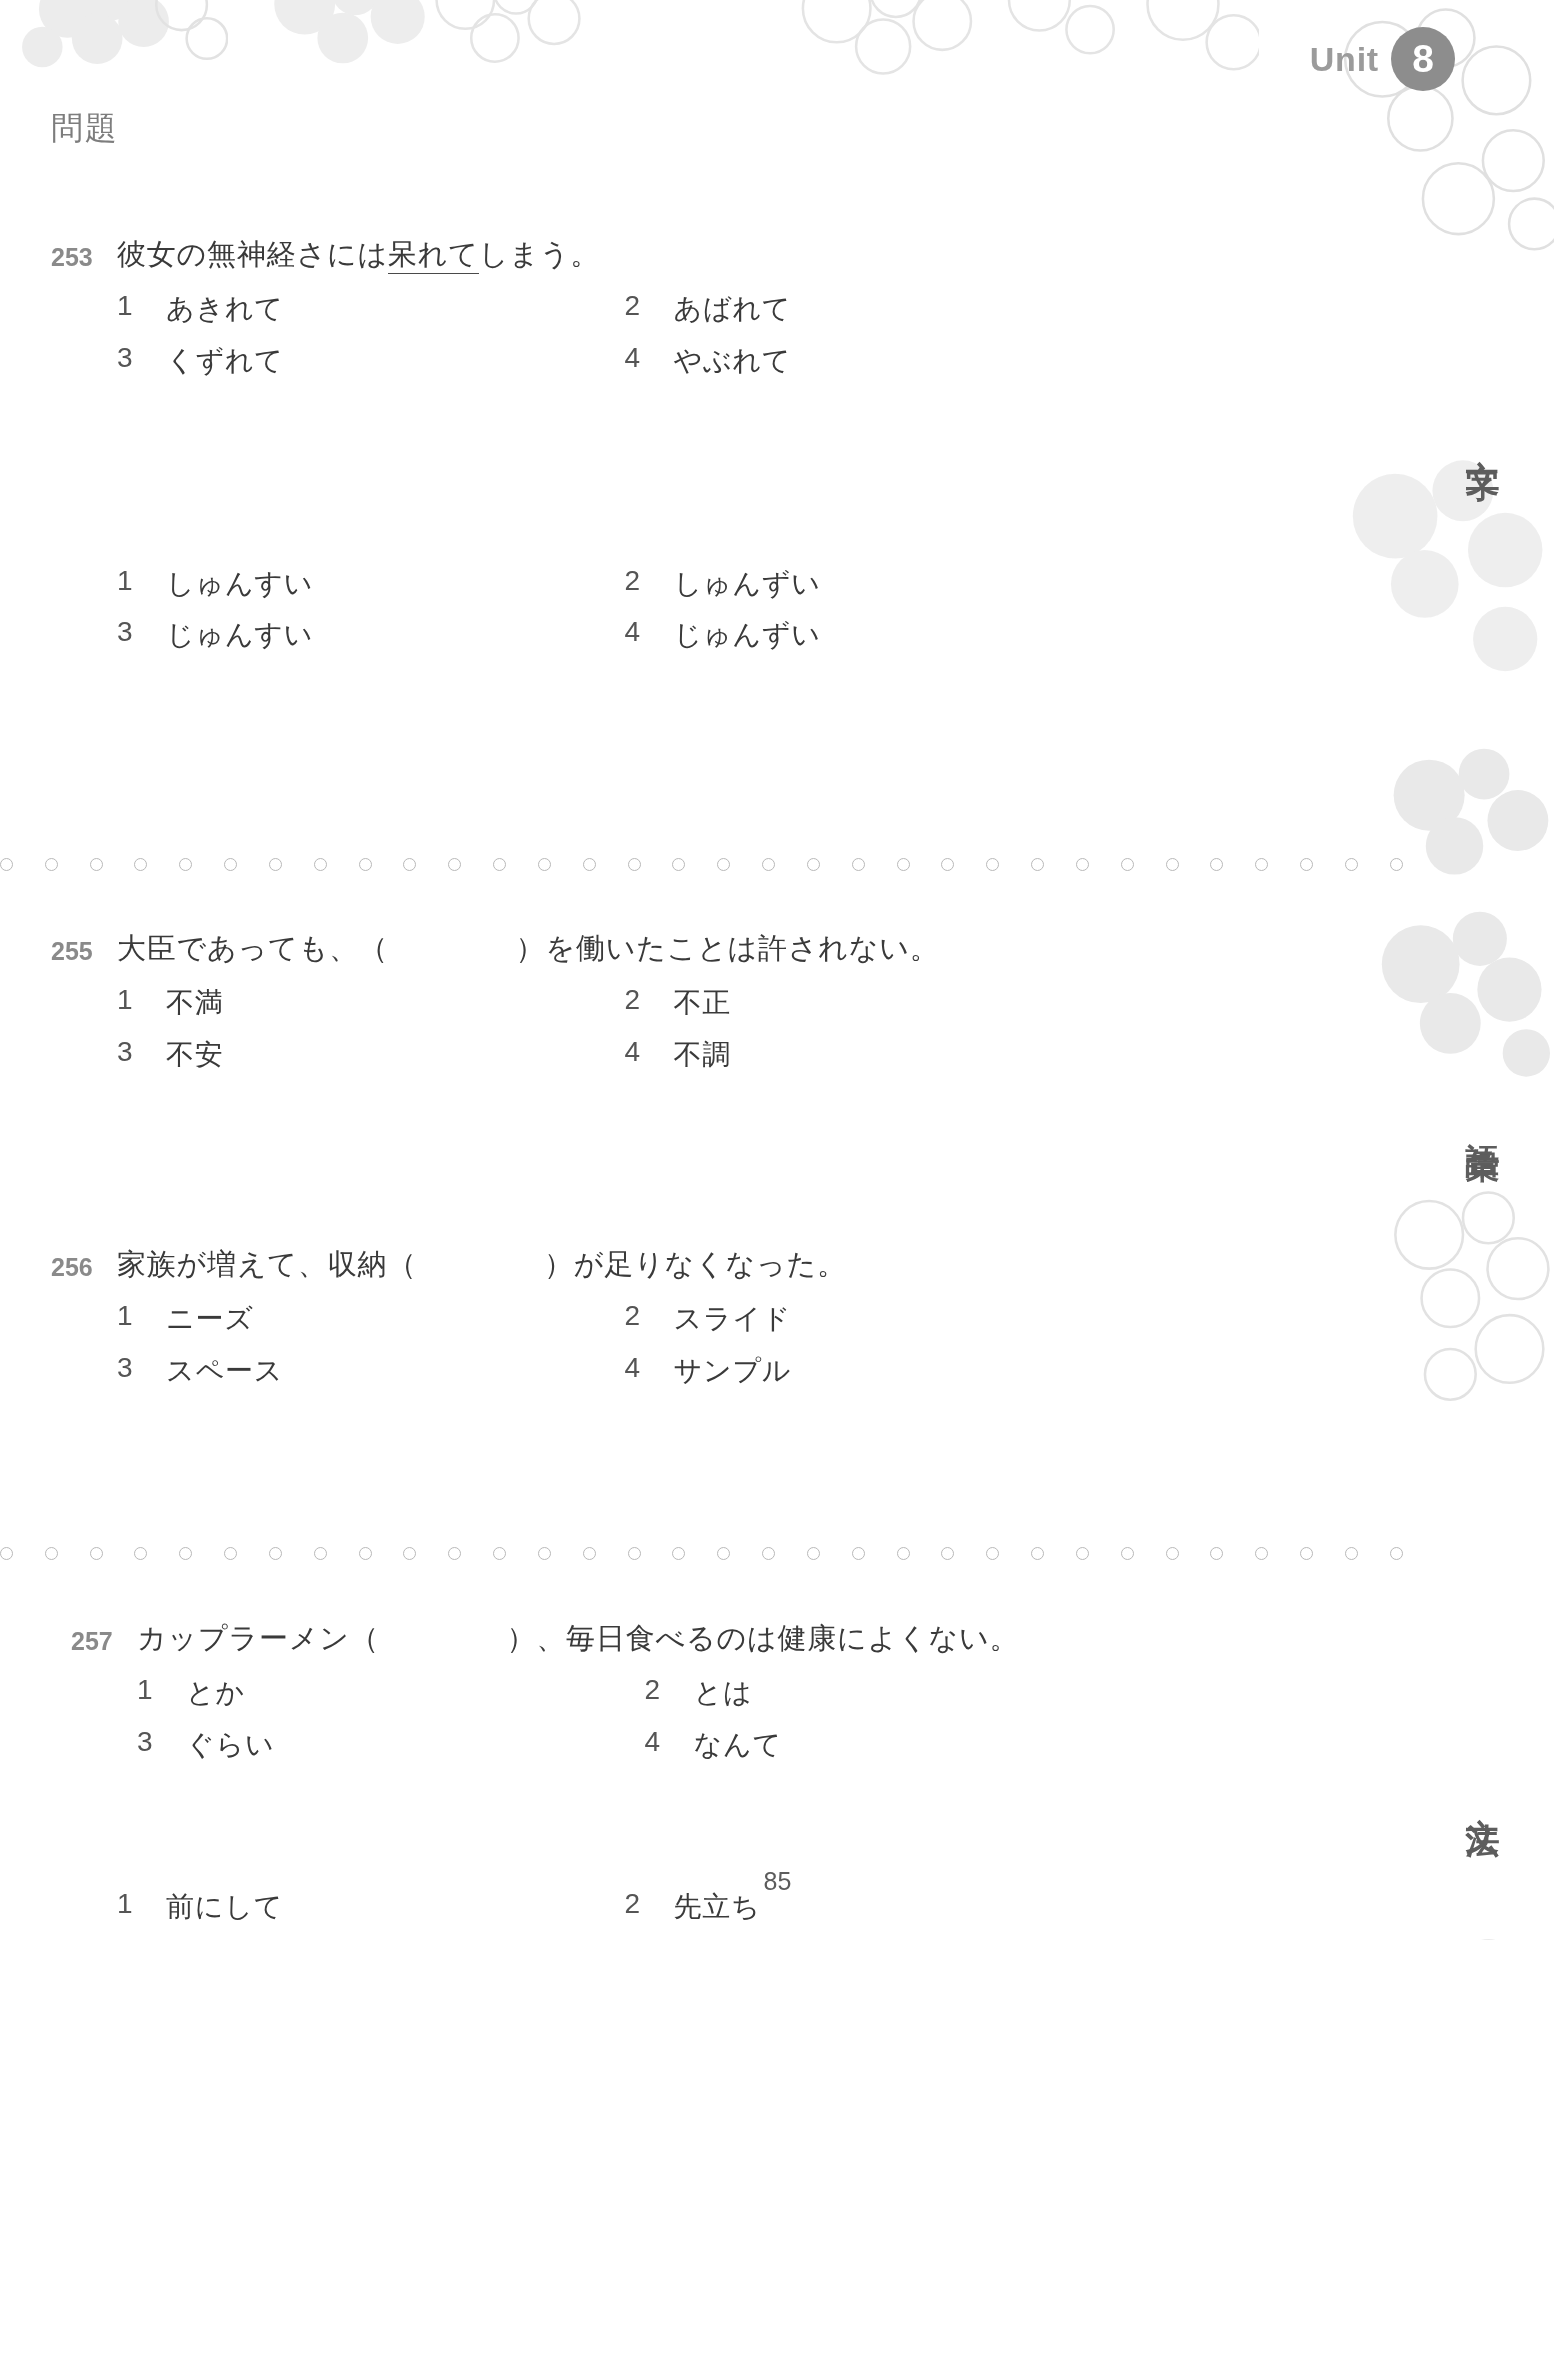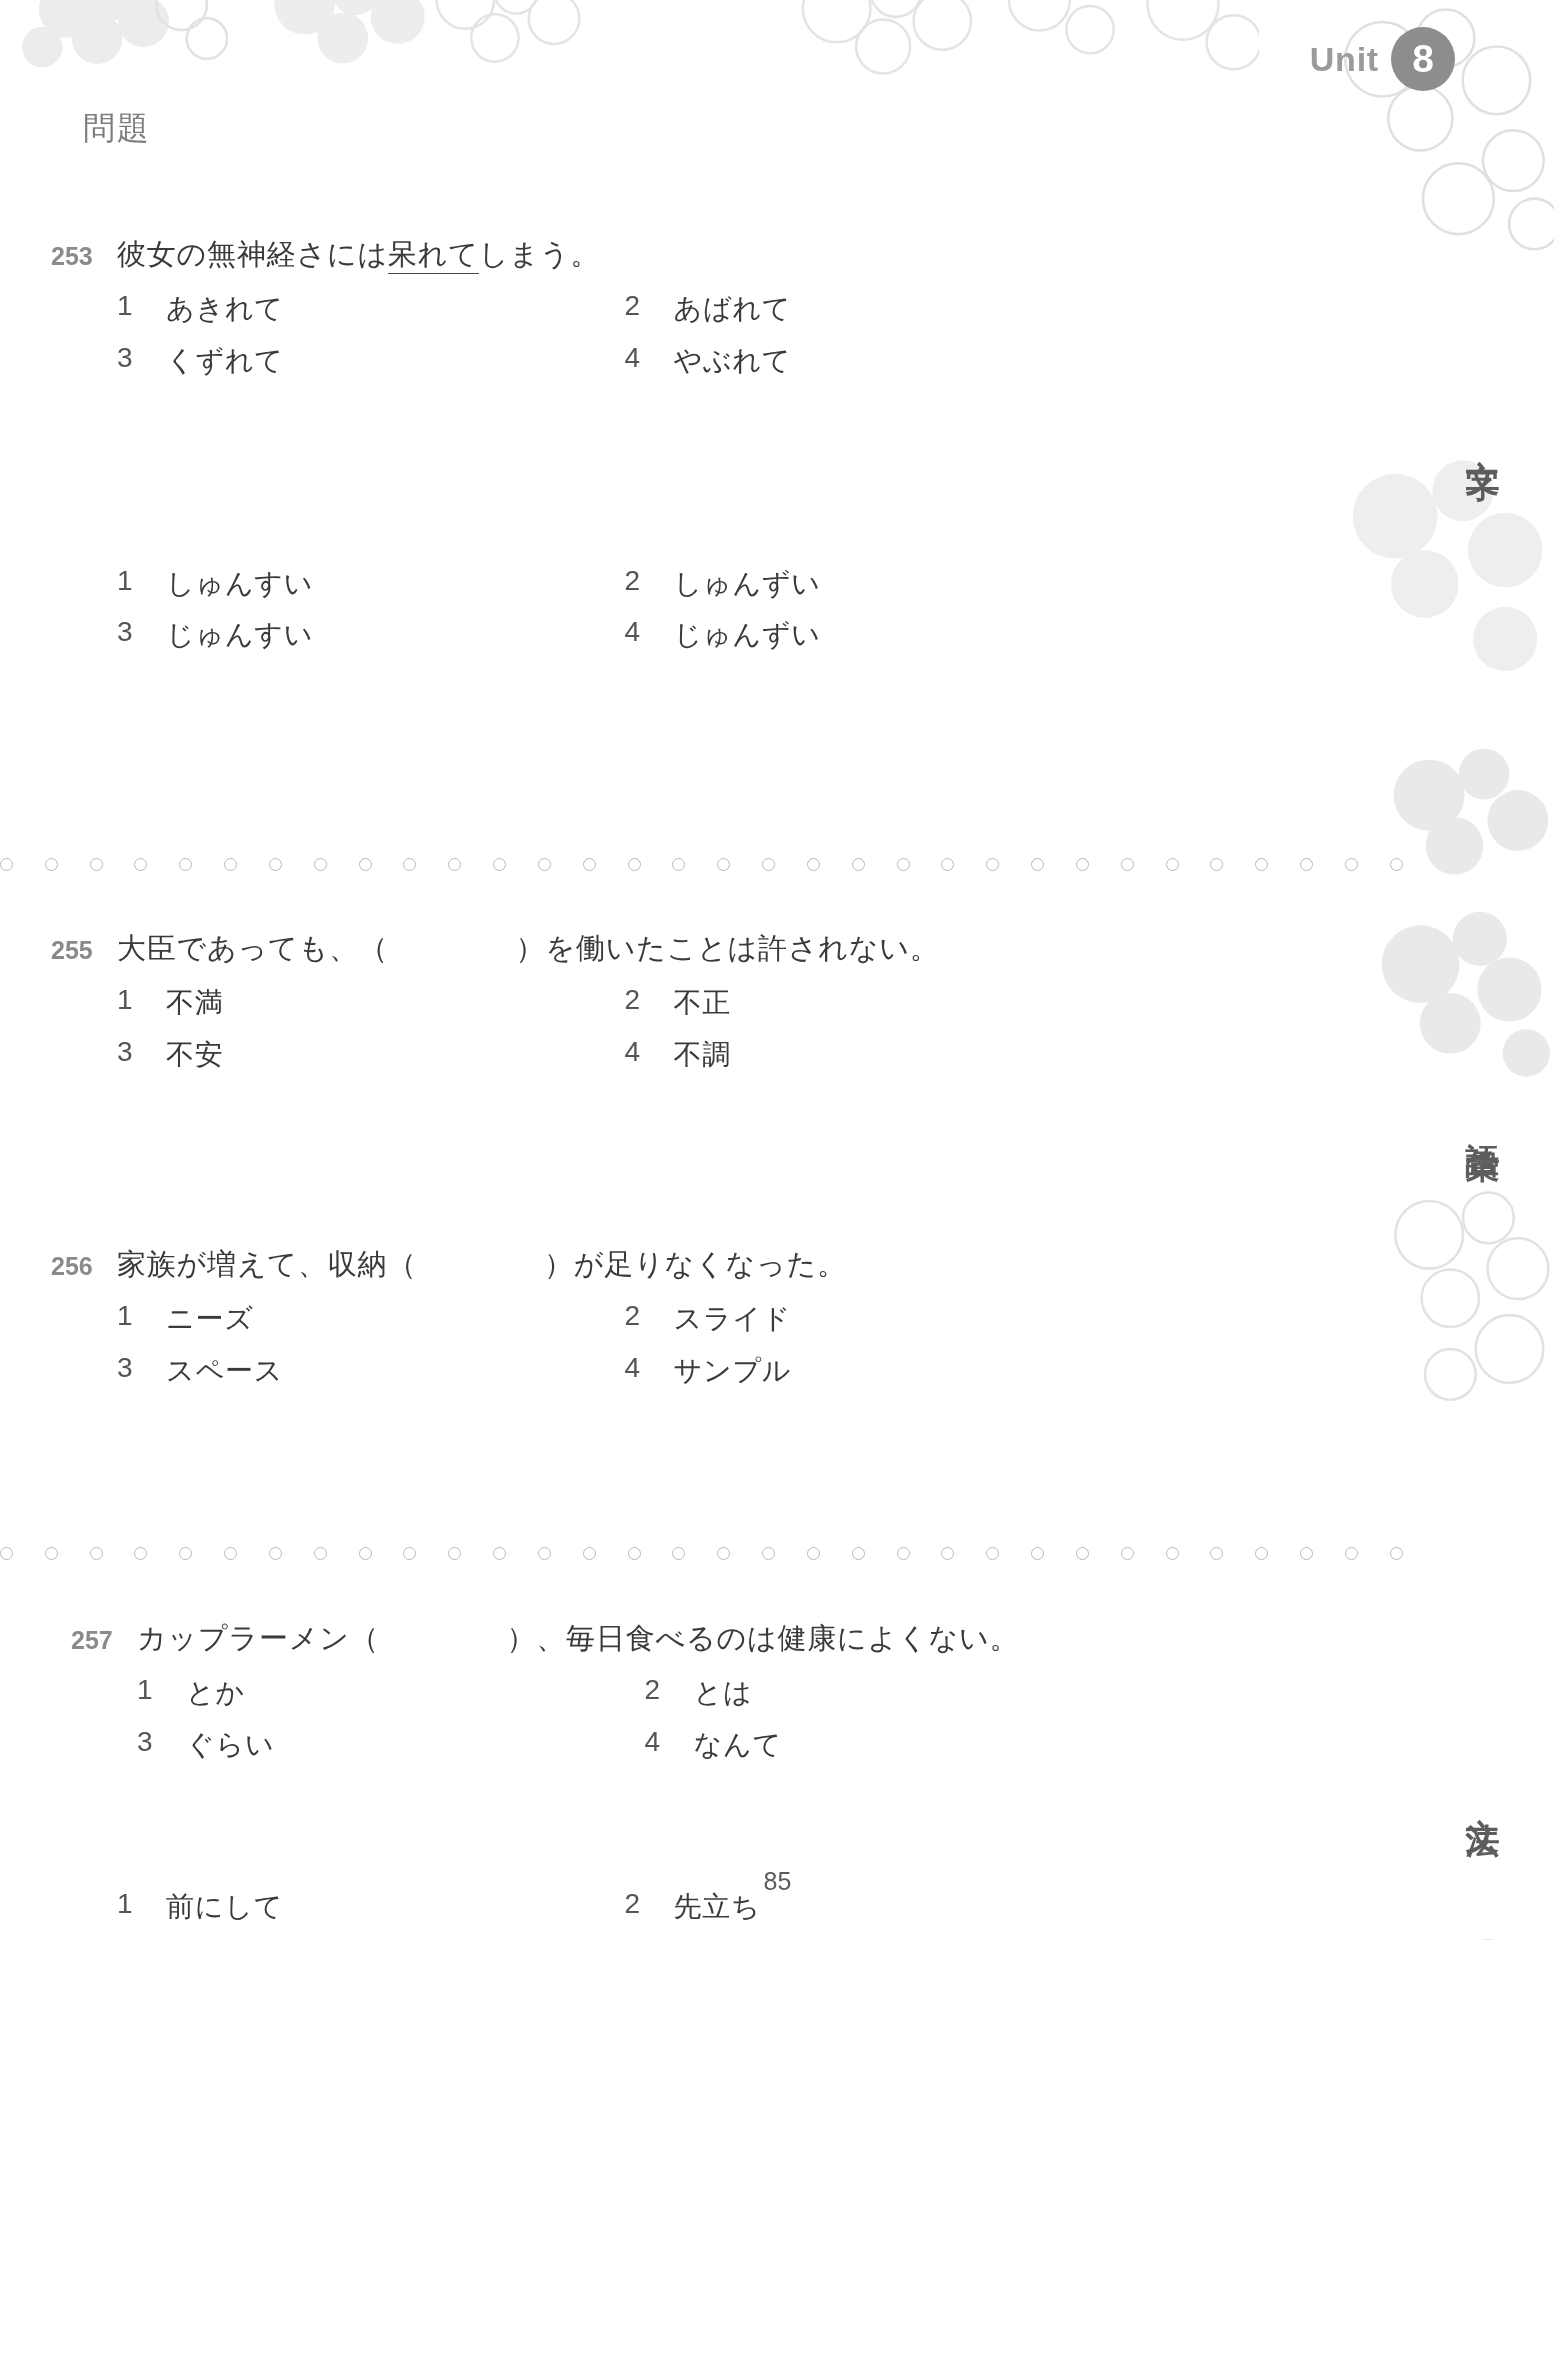--- a/index.html
+++ b/index.html
@@ -51,21 +51,20 @@
     font-size: 39px;
     font-weight: bold;
   }
   .page-title {
     position: absolute;
     top: 107px;
     left: 51px;
     font-size: 32px;
     color: #7d7d7d;
     letter-spacing: 1.7px;
-    margin-left: 32px;
   }
 
   
   .side-label {
     position: absolute;
     right: 49px;
     writing-mode: vertical-rl;
     font-size: 34px;
     font-weight: bold;
     color: #5d5d5d;
@@ -76,21 +75,21 @@
   #side-label-2 { top: 1791px; }
 
   
   .question {
     position: absolute;
     left: 51px;
     width: 1319px;
   }
   .q-stem {
     display: flex;
-    align-items: flex-start;
+    align-items: center;
     font-size: 29px;
     color: #3a3a3a;
     line-height: 1.5;
     letter-spacing: 0.8px;
   }
   .q-num {
     width: 66px;
     flex: 0 0 66px;
     font-size: 25px;
     font-weight: bold;

